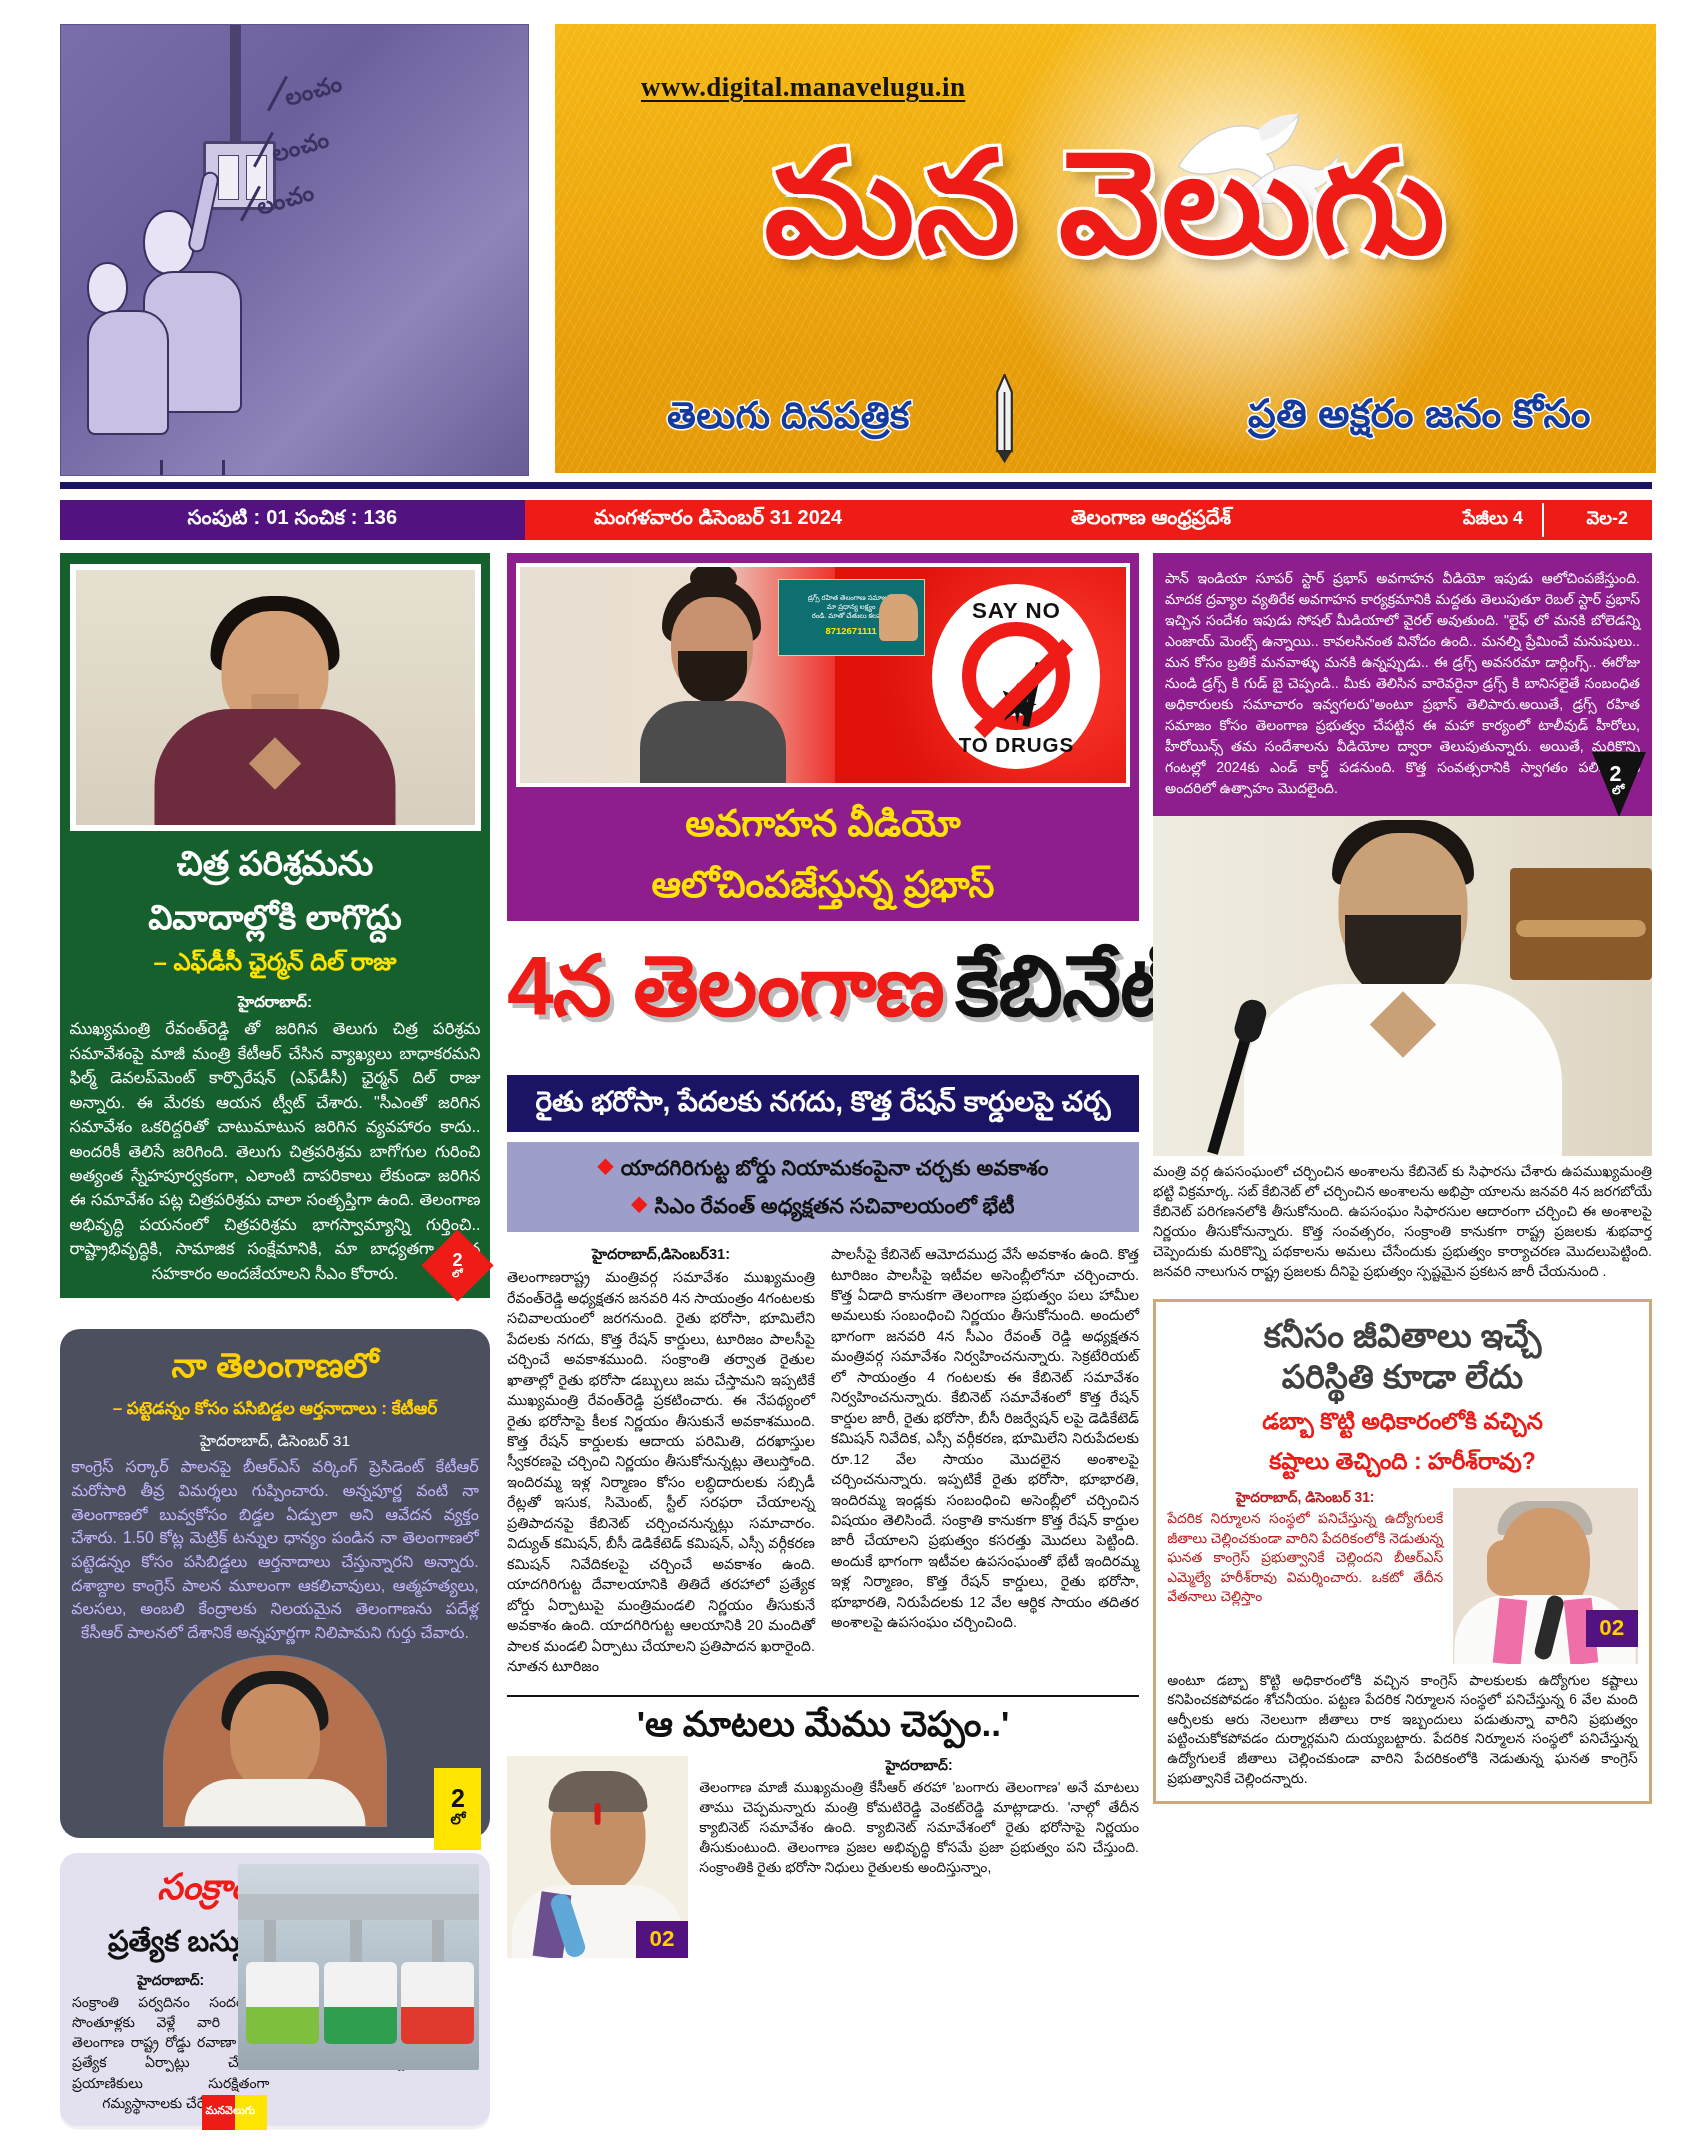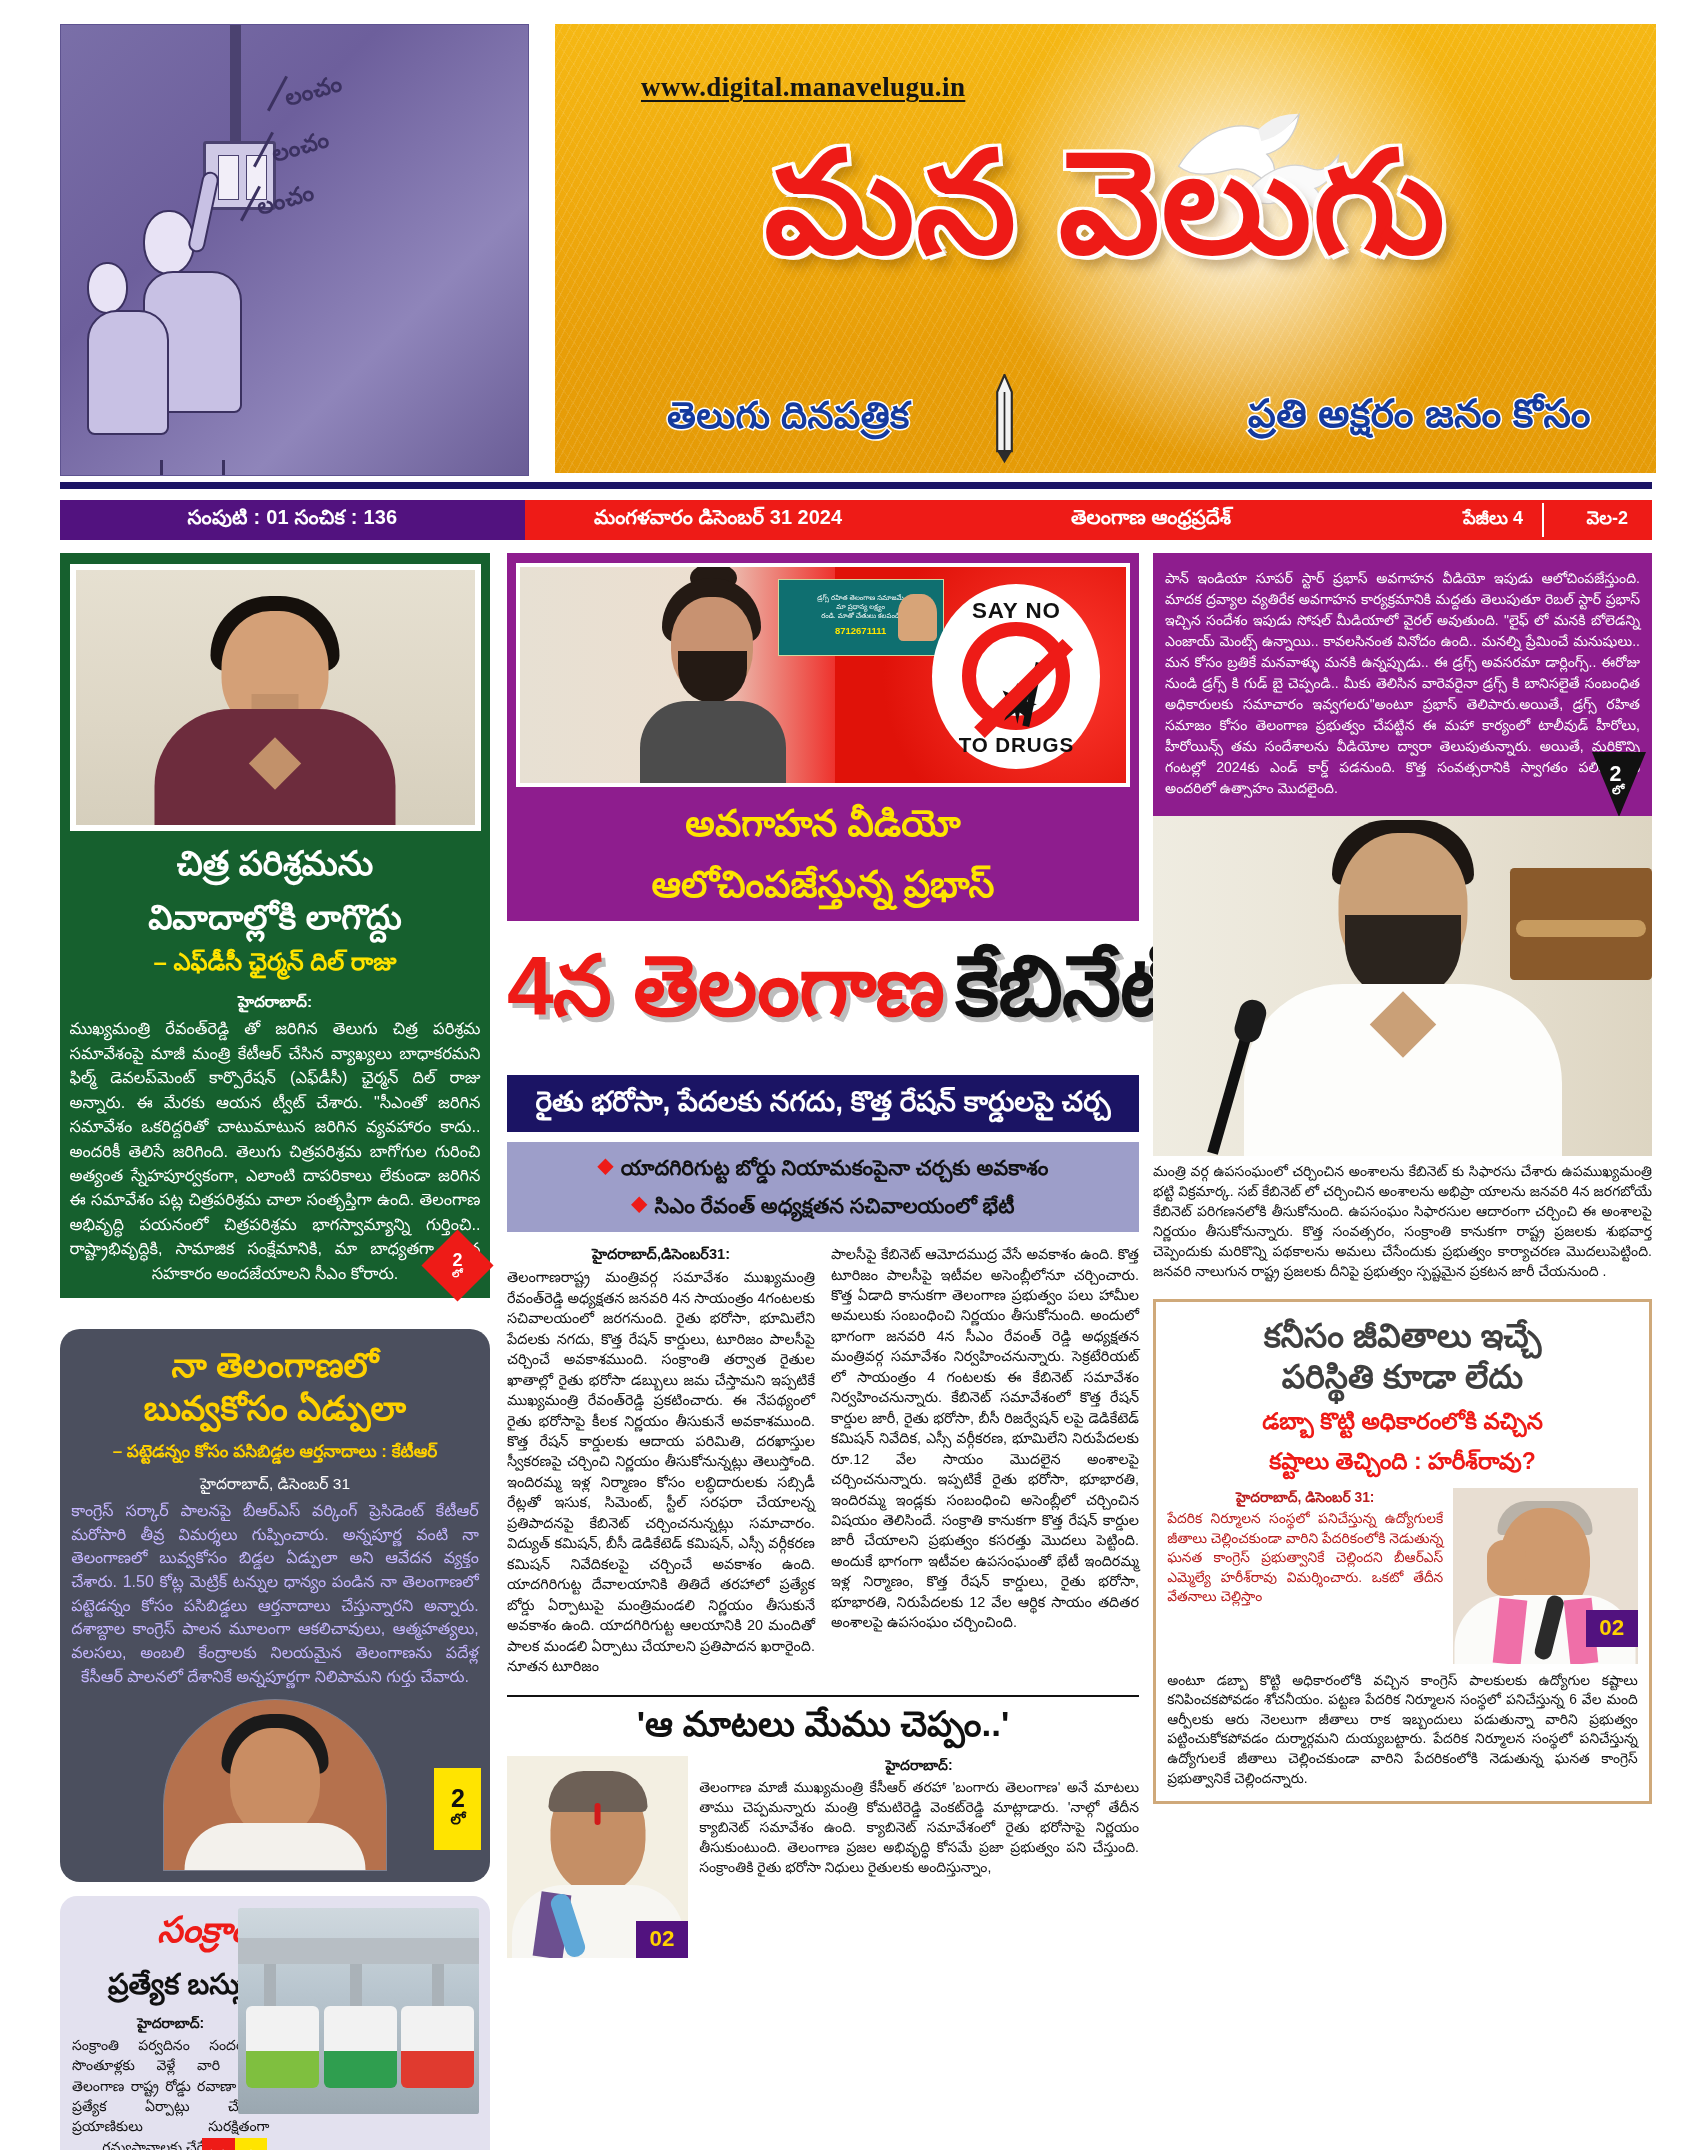--- a/index.html
+++ b/index.html
@@ -138,21 +138,21 @@
   .centercol { position:absolute; left:447px; top:0; width:632px; }
   .purplebox { background:#8e1d8e; padding:9.5px 8.6px 13px; }
   .pb-photo { width:100%; height:224px; background:#ee1b17; border:4.3px solid #fff; position:relative; overflow:hidden;}
   .pb-photo .left{position:absolute;left:0;top:0;width:55%;height:100%;background:linear-gradient(90deg,#e7e0d3 0%, #ecdfd0 55%, #ee1b17 100%);}
   .pb-photo .right{position:absolute;right:0;top:0;width:48%;height:100%;background:radial-gradient(circle at 75% 50%,#ff3b31 0%, #e01209 70%);}
   .prabhas-hair{position:absolute;left:142px;top:11.2px;width:99px;height:65px;background:#241a14;border-radius:52px 52px 17px 17px;}
   .prabhas-bun{position:absolute;left:170px;top:-3.4px;width:47px;height:30px;background:#241a14;border-radius:50%;}
   .prabhas-face{position:absolute;left:151px;top:30px;width:82px;height:99px;background:#c89271;border-radius:46%;}
   .prabhas-beard{position:absolute;left:158px;top:84px;width:69px;height:52px;background:#241a14;border-radius:0 0 39px 39px;}
   .prabhas-body{position:absolute;left:120px;bottom:0;width:146px;height:82px;background:#4c4c4c;border-radius:47px 47px 0 0;}
-  .tealcard{position:absolute;left:258px;top:12px;width:166px;height:77px;background:#0f6f70;border:1.3px solid #cfd8a0;color:#fff;}
+  .tealcard{position:absolute;left:258px;top:12px;width:147px;height:77px;background:#0f6f70;border:1.3px solid #cfd8a0;color:#fff;}
   .tealcard .tl{font-size:6.9px;text-align:center;margin-top:14.6px;line-height:1.3;}
   .tealcard .ph{font-size:9.5px;font-weight:bold;text-align:center;margin-top:4.3px;color:#ffe400;}
   .tealcard .av{position:absolute;right:6px;top:14.6px;width:39px;height:47px;background:#d7a478;border-radius:40% 40% 5.2px 5.2px;}
   .saynocircle{position:absolute;right:26px;top:17px;width:168px;height:185px;background:#fff;border-radius:50%;
      display:flex;align-items:center;justify-content:center;}
   .nosign{width:108px;height:108px;border:14.6px solid #ee1b17;border-radius:50%;position:relative;}
   .nosign:after{content:"";position:absolute;left:-15.5px;top:45px;width:125px;height:14.6px;background:#ee1b17;transform:rotate(-45deg);}
   .leaf{position:absolute;left:21.5px;top:47px;width:39px;height:41px;background:#111;
      clip-path:polygon(50% 0,62% 28%,88% 18%,74% 46%,100% 52%,72% 62%,84% 92%,56% 72%,50% 100%,44% 72%,16% 92%,28% 62%,0 52%,26% 46%,12% 18%,38% 28%);}
   .syringe{position:absolute;right:20.6px;top:26px;width:6.9px;height:65px;background:#111;transform:rotate(12deg);}
@@ -320,21 +320,20 @@
         <div class="gb-h2">– ఎఫ్‌డీసీ ఛైర్మన్ దిల్ రాజు</div>
         <div class="gb-city">హైదరాబాద్:</div>
         <div class="gb-body">ముఖ్యమంత్రి రేవంత్‌రెడ్డి తో జరిగిన తెలుగు చిత్ర పరిశ్రమ సమావేశంపై మాజీ మంత్రి కేటీఆర్ చేసిన వ్యాఖ్యలు బాధాకరమని ఫిల్మ్ డెవలప్‌మెంట్ కార్పొరేషన్ (ఎఫ్‌డీసీ) ఛైర్మన్ దిల్ రాజు అన్నారు. ఈ మేరకు ఆయన ట్వీట్ చేశారు. "సీఎంతో జరిగిన సమావేశం ఒకరిద్దరితో చాటుమాటున జరిగిన వ్యవహారం కాదు.. అందరికీ తెలిసే జరిగింది. తెలుగు చిత్రపరిశ్రమ బాగోగుల గురించి అత్యంత స్నేహపూర్వకంగా, ఎలాంటి దాపరికాలు లేకుండా జరిగిన ఈ సమావేశం పట్ల చిత్రపరిశ్రమ చాలా సంతృప్తిగా ఉంది. తెలంగాణ అభివృద్ధి పయనంలో చిత్రపరిశ్రమ భాగస్వామ్యాన్ని గుర్తించి.. రాష్ట్రాభివృద్ధికి, సామాజిక సంక్షేమానికి, మా బాధ్యతగా తగిన సహకారం అందజేయాలని సీఎం కోరారు.</div>
         <div class="diamond">
           <span>2<small>లో</small></span>
         </div>
       </div>
 
       <div class="darkbox">
         <div class="dk-h1">నా తెలంగాణలో</div>
-        <div class="dk-h1">బువ్వకోసం ఏడ్పులా</div>
         <div class="dk-h2">– పట్టెడన్నం కోసం పసిబిడ్డల ఆర్తనాదాలు : కేటీఆర్</div>
         <div class="dk-city">హైదరాబాద్, డిసెంబర్ 31</div>
         <div class="dk-body">కాంగ్రెస్ సర్కార్ పాలనపై బీఆర్‌ఎస్ వర్కింగ్ ప్రెసిడెంట్ కేటీఆర్ మరోసారి తీవ్ర విమర్శలు గుప్పించారు. అన్నపూర్ణ వంటి నా తెలంగాణలో బువ్వకోసం బిడ్డల ఏడ్పులా అని ఆవేదన వ్యక్తం చేశారు. 1.50 కోట్ల మెట్రిక్ టన్నుల ధాన్యం పండిన నా తెలంగాణలో పట్టెడన్నం కోసం పసిబిడ్డలు ఆర్తనాదాలు చేస్తున్నారని అన్నారు. దశాబ్దాల కాంగ్రెస్ పాలన మూలంగా ఆకలిచావులు, ఆత్మహత్యలు, వలసలు, అంబలి కేంద్రాలకు నిలయమైన తెలంగాణను పదేళ్ల కేసీఆర్ పాలనలో దేశానికే అన్నపూర్ణగా నిలిపామని గుర్తు చేవారు.</div>
         <div class="ktr-photo">
           <div class="ktr-hair"></div>
             <div class="ktr-face"></div>
             <div class="ktr-shirt"></div>
         </div>
         <div class="yellowtag">
           <b>2</b>

